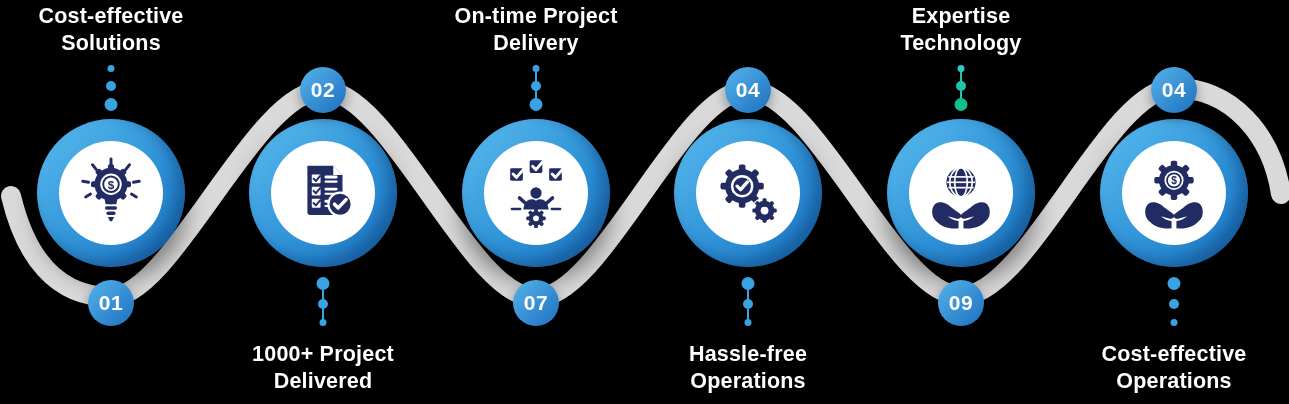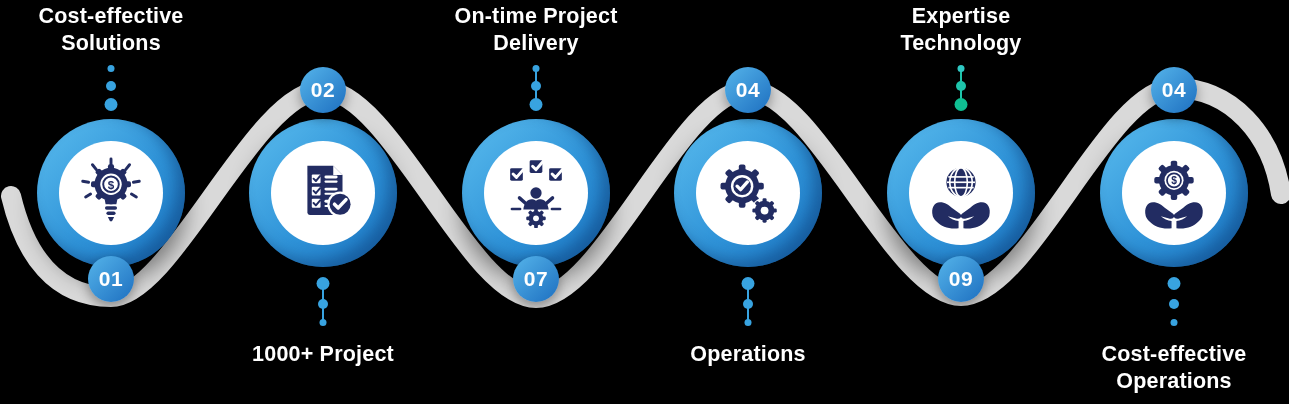--- a/index.html
+++ b/index.html
@@ -20,21 +20,21 @@
           display:flex;align-items:center;justify-content:center;}
   .inner{width:104px;height:104px;border-radius:50%;background:#ffffff;
          display:flex;align-items:center;justify-content:center;}
 
   .badge{position:absolute;left:87px;width:46px;height:46px;border-radius:50%;
          background:linear-gradient(135deg,#55b4ea 0%,#1d6fc0 100%);
          color:#ffffff;font-size:21px;font-weight:700;letter-spacing:.5px;
          display:flex;align-items:center;justify-content:center;
          box-shadow:0 5px 12px rgba(0,0,0,.35);z-index:3;}
   .badge-top{top:67px}
-  .badge-bottom{top:256px}
+  .badge-bottom{top:280px}
 
   .dot{position:absolute;border-radius:50%;background:#38a3e0;left:50%;transform:translateX(-50%);}
   .ct .dot1{top:64.5px;width:7px;height:7px}
   .ct .dot2{top:81px;width:10px;height:10px}
   .ct .dot3{top:97.5px;width:13px;height:13px}
   .cb .dot1{top:276.5px;width:13px;height:13px}
   .cb .dot2{top:299px;width:10px;height:10px}
   .cb .dot3{top:318.5px;width:7px;height:7px}
   .cline{position:absolute;left:calc(50% - 1px);width:2px;background:#38a3e0;}
   .ct .cline{top:68px;height:36px}
@@ -148,20 +148,21 @@
       </div>
     </div>
     <div class="cb">
       <span class="cline"></span>
       <span class="dot dot1"></span>
       <span class="dot dot2"></span>
       <span class="dot dot3"></span>
     </div>
     <div class="label label-bottom">
       <div>1000+ Project</div>
+      <div>Delivered</div>
     </div>
   </div>
 
   <div class="step s3">
     <div class="label label-top">
       <div>On-time Project</div>
       <div>Delivery</div>
     </div>
     <div class="ct">
       <span class="cline"></span>
@@ -293,20 +294,21 @@
         </svg>
       </div>
     </div>
     <div class="cb">
       <span class="cline"></span>
       <span class="dot dot1"></span>
       <span class="dot dot2"></span>
       <span class="dot dot3"></span>
     </div>
     <div class="label label-bottom">
+      <div>Hassle-free</div>
       <div>Operations</div>
     </div>
   </div>
 
   <div class="step s5">
     <div class="label label-top">
       <div>Expertise</div>
       <div>Technology</div>
     </div>
     <div class="ct">

